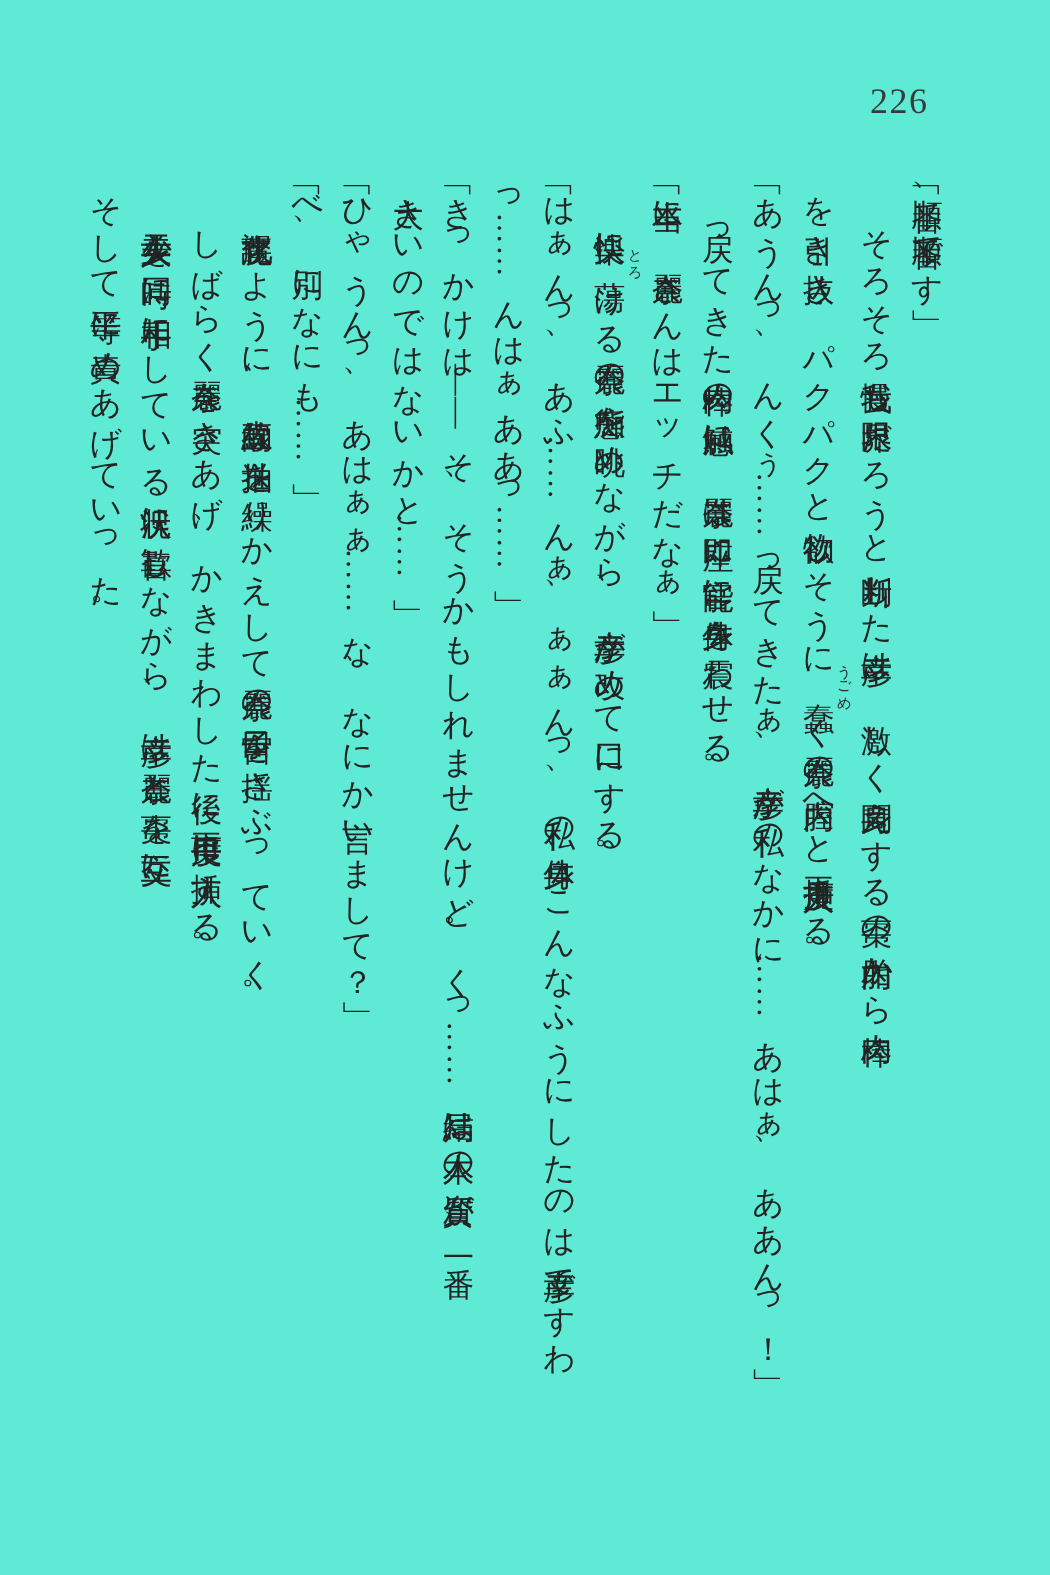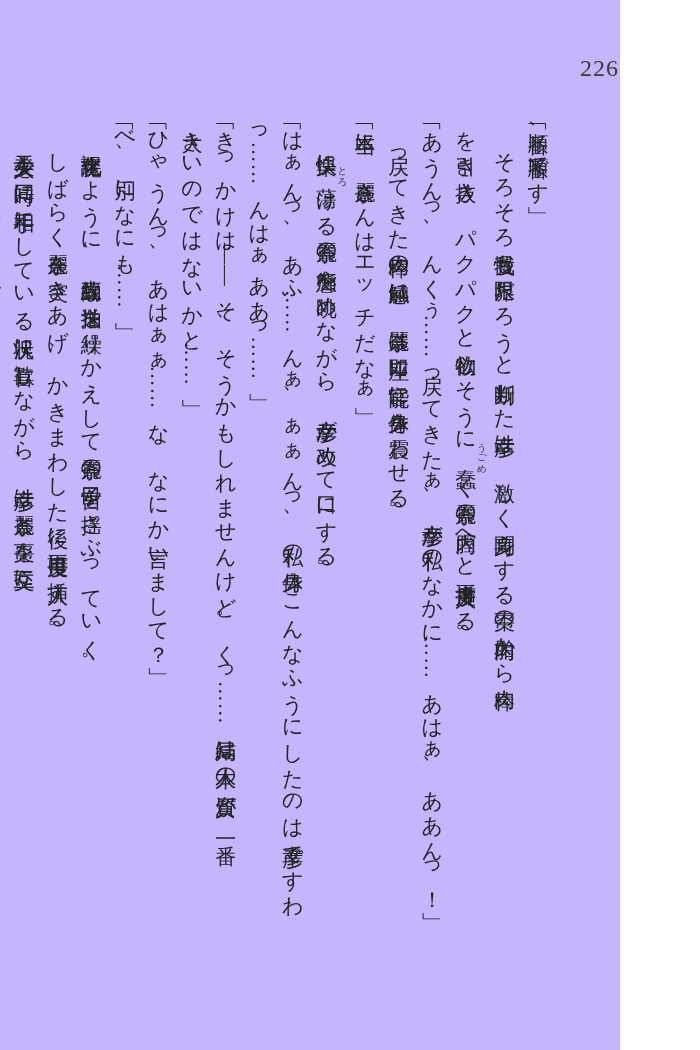--- a/index.html
+++ b/index.html
@@ -2,23 +2,23 @@
 <html><head>
 <meta charset="utf-8">
 <style>
   html, body {
     margin: 0;
     padding: 0;
     background: #ffffff;
   }
   .page {
     position: relative;
-    width: 620px;
+    width: 700px;
     height: 1050px;
-    background: #c4b5fd;
+    background: #5eead4;
     overflow: hidden;
     font-family: "Liberation Serif", "DejaVu Serif", serif;
   }
   .page-number {
     position: absolute;
     top: 54px;
     left: 580px;
     font-size: 24px;
     line-height: 28px;
     color: #3a3a3a;

